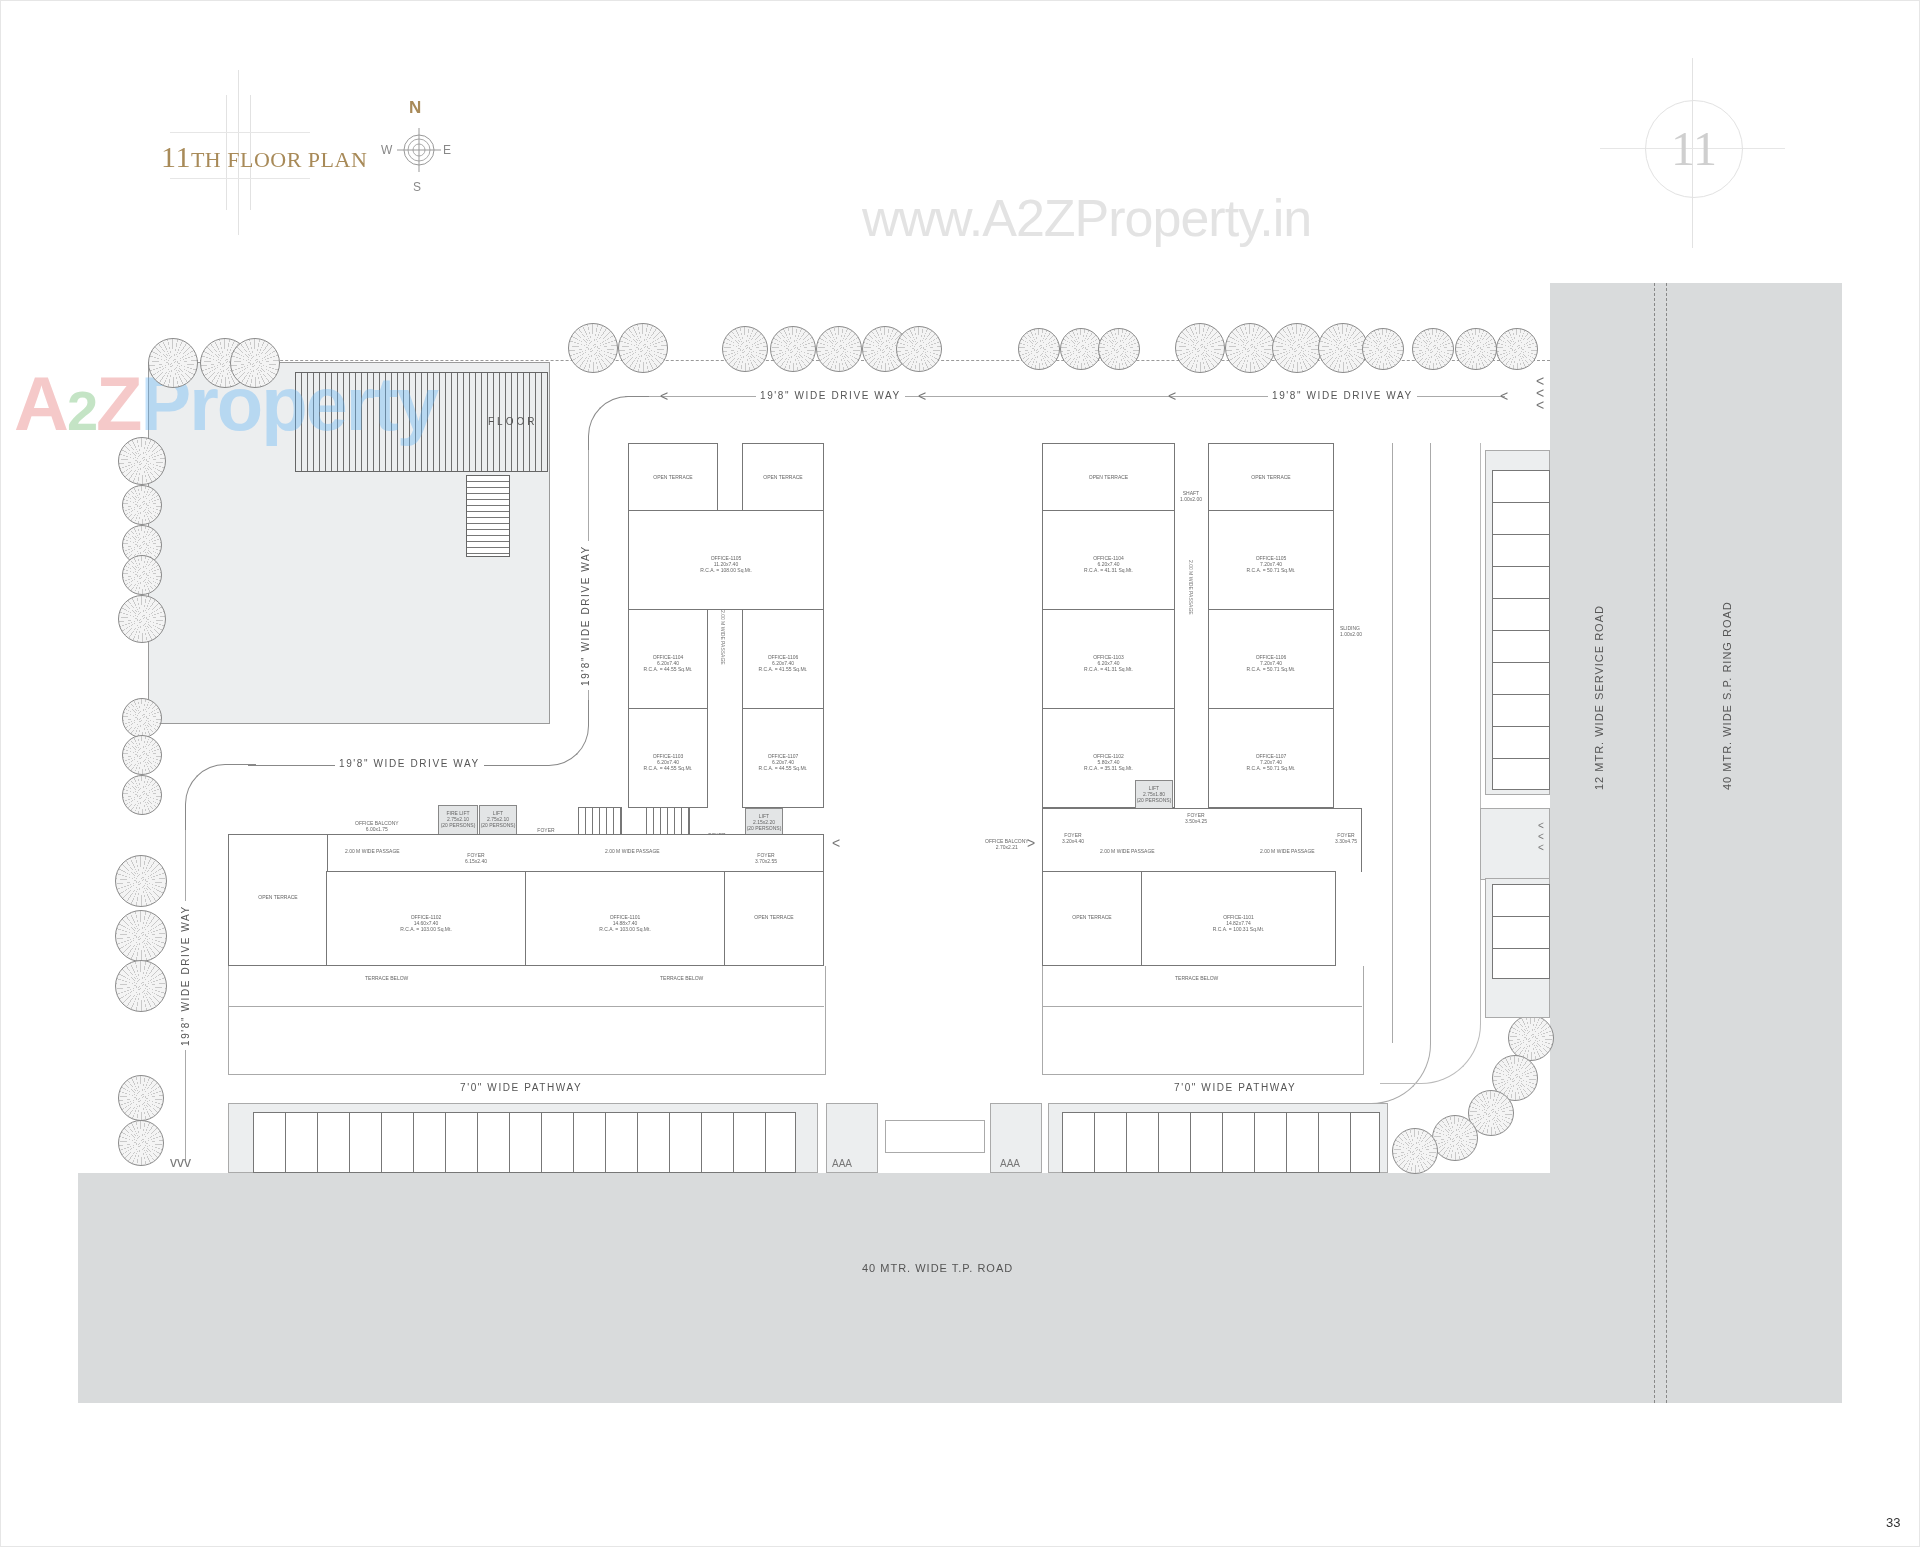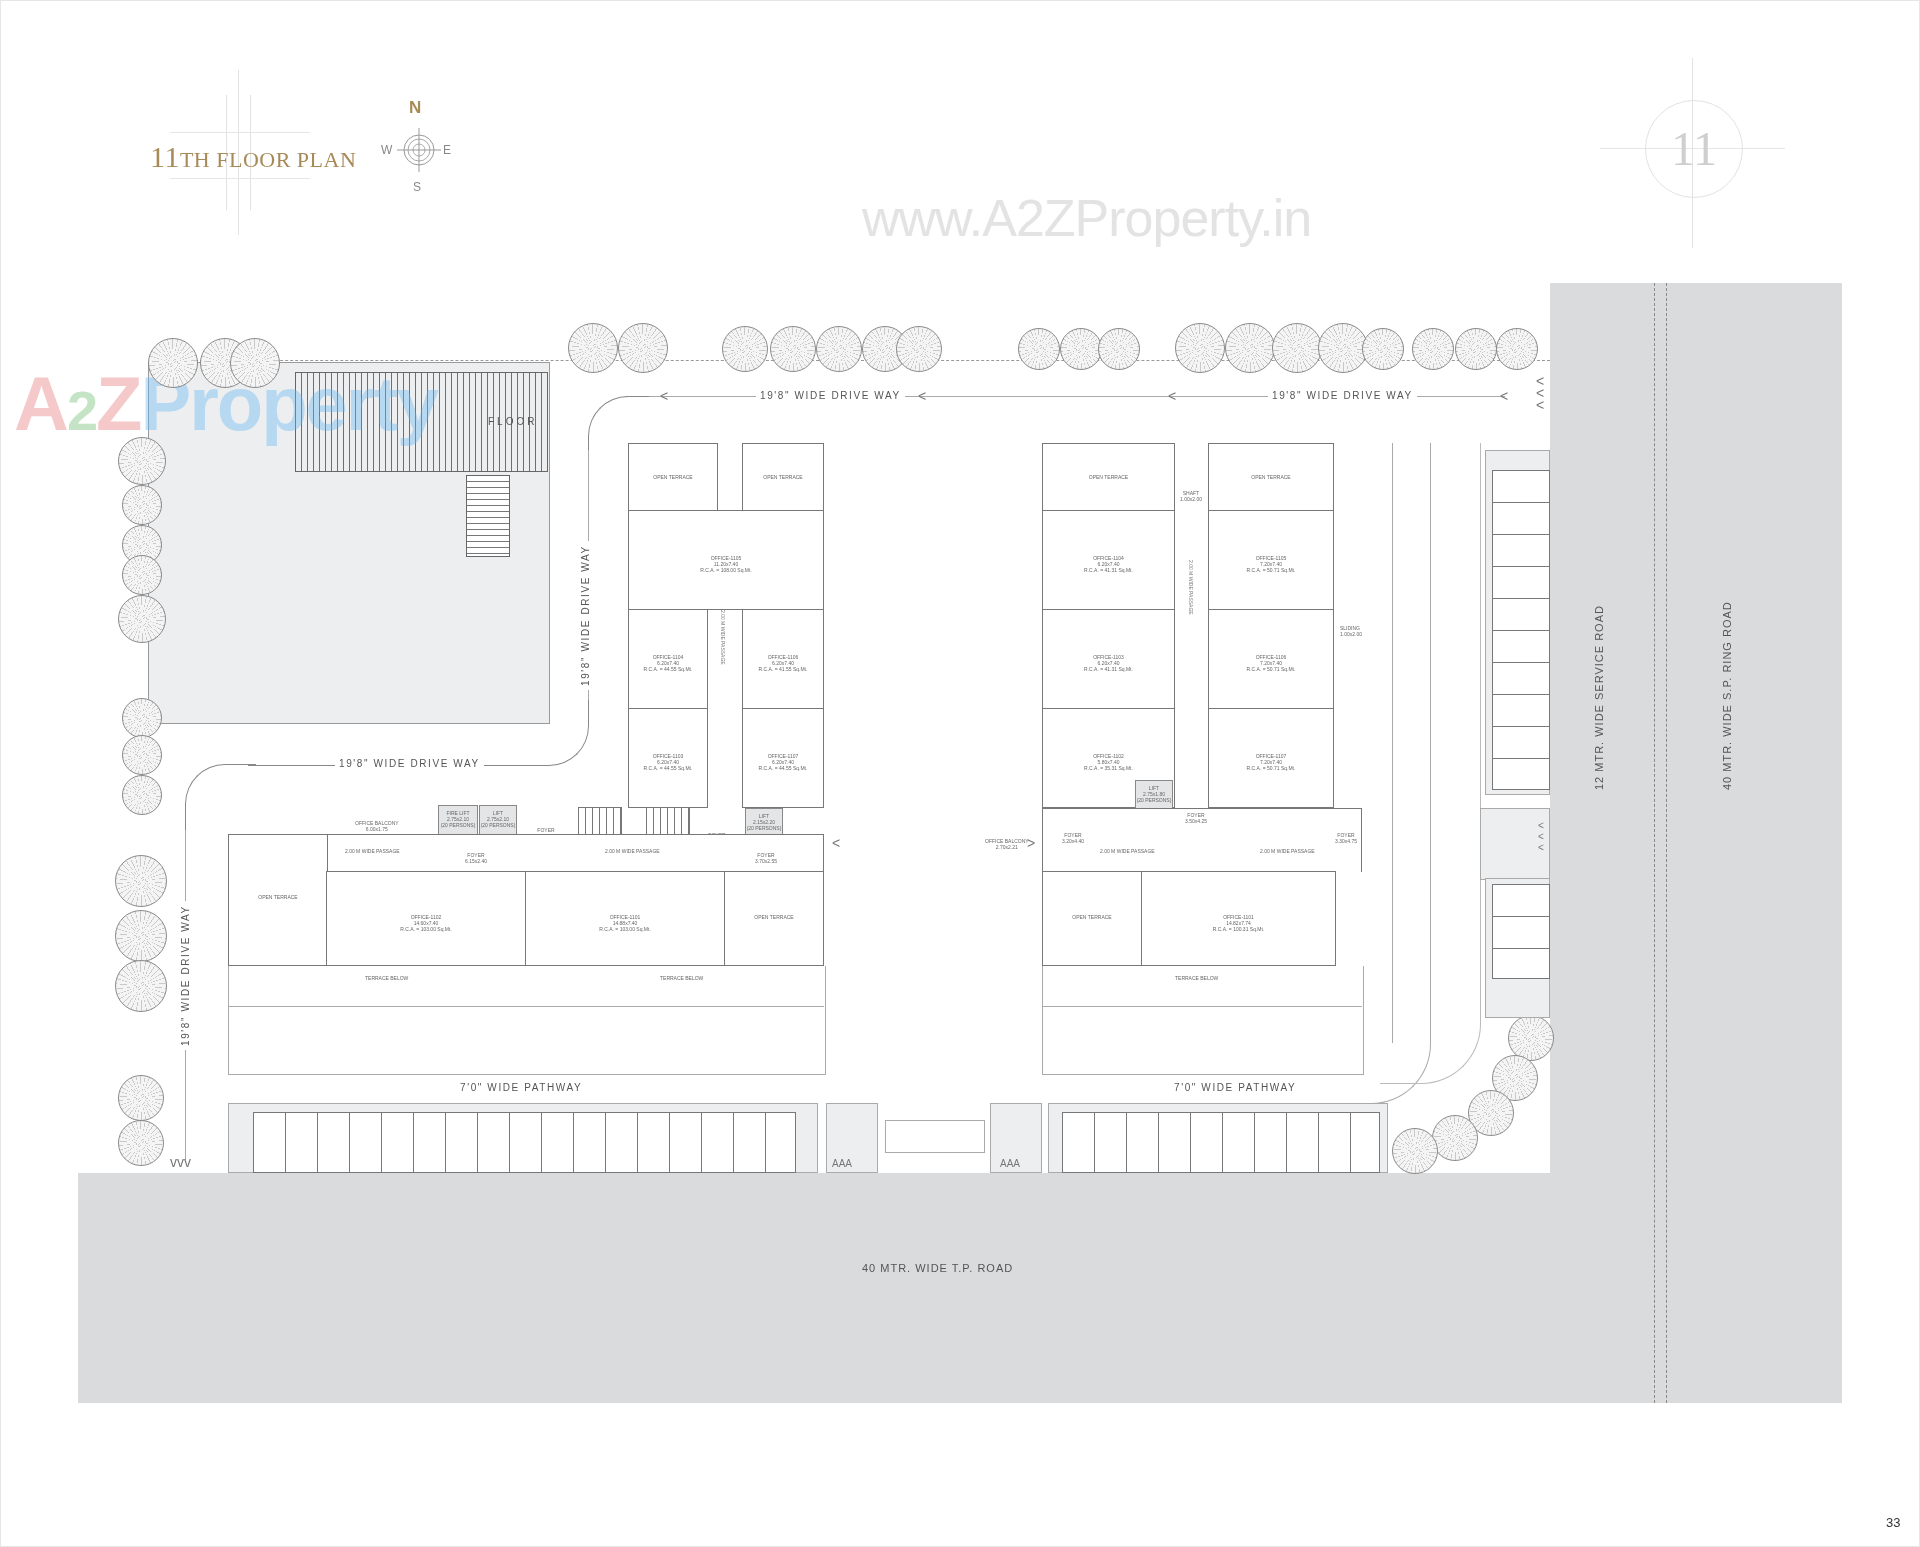--- a/index.html
+++ b/index.html
@@ -1,20 +1,20 @@
 <!DOCTYPE html>
 <html><head>
 <meta charset="utf-8">
 <style>
   html, body { margin:0; padding:0; }
   body { width:1920px; height:1547px; background:#ffffff; position:relative; overflow:hidden; font-family:"Liberation Sans", sans-serif; color:#444; }
   .abs { position:absolute; }
   .page-frame { left:0; top:0; width:1918px; height:1545px; border:1px solid #e6e6e6; }
   
-  .title { left:150px; top:140px; font-family:"Liberation Serif", serif; font-size:22px; color:#a88a58; letter-spacing:0.5px; }
+  .title { left:161px; top:140px; font-family:"Liberation Serif", serif; font-size:22px; color:#a88a58; letter-spacing:0.5px; }
   .title .big { font-size:30px; }
   .deco-v { background:#e2e2e2; width:1px; }
   .deco-h { background:#e6e6e6; height:1px; }
   .compass { left:375px; top:98px; width:90px; height:100px; }
   .compass .n { position:absolute; left:34px; top:0; font-size:17px; font-weight:bold; color:#a88a58; }
   .compass .w { position:absolute; left:6px; top:45px; font-size:12px; color:#888; }
   .compass .e { position:absolute; left:68px; top:45px; font-size:12px; color:#888; }
   .compass .s { position:absolute; left:38px; top:82px; font-size:12px; color:#888; }
   .floor-badge { left:1645px; top:100px; width:96px; height:96px; border:1px solid #e2e2e2; border-radius:50%; text-align:center; line-height:96px; font-family:"Liberation Serif", serif; font-size:48px; color:#cfcfcf; }
   .watermark-url { left:862px; top:188px; font-size:52px; color:#e3e3e3; letter-spacing:-1px; }

